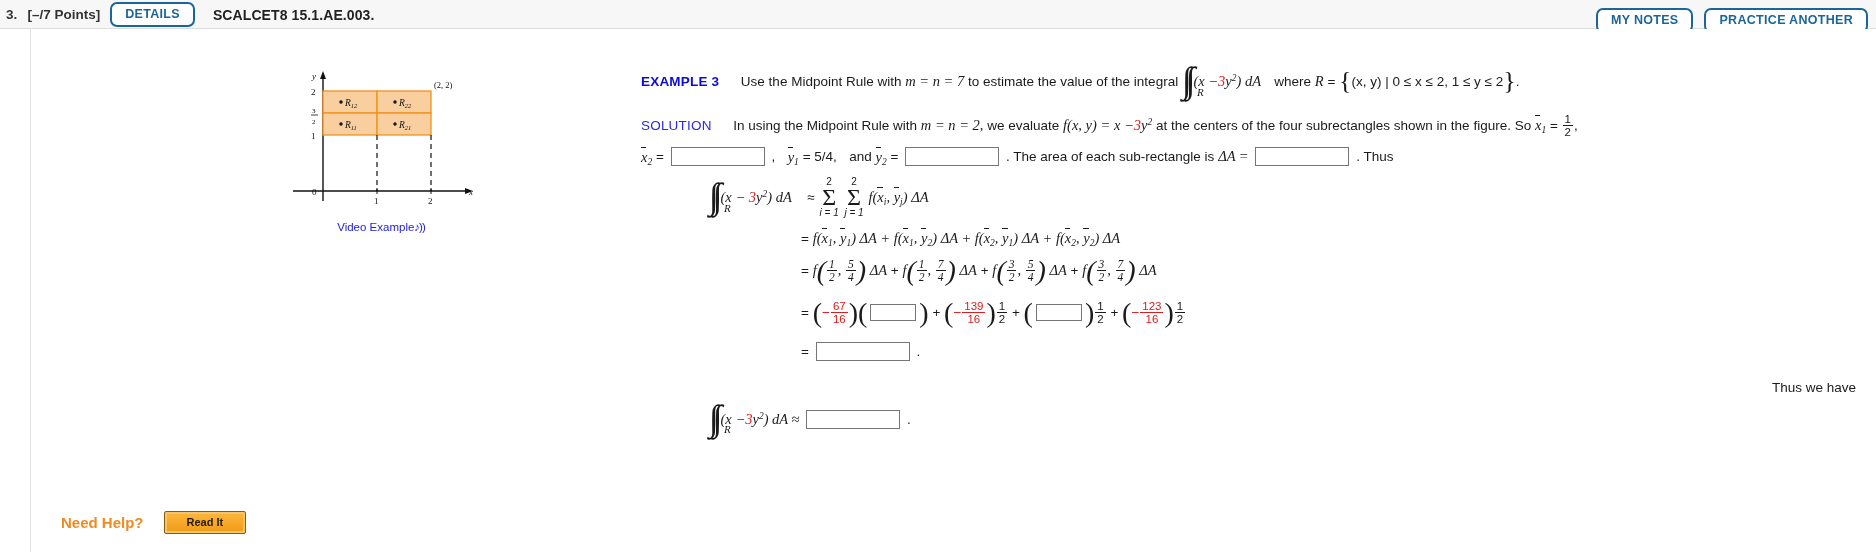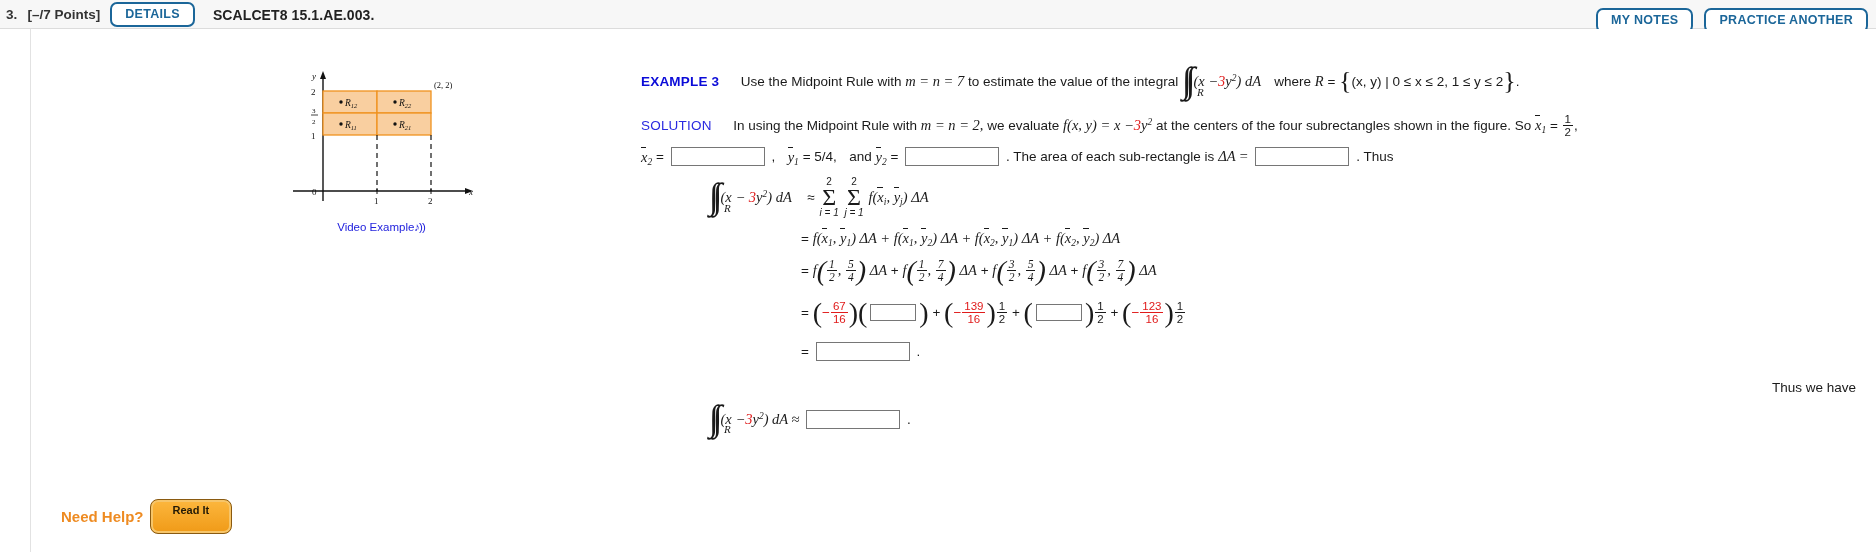--- a/index.html
+++ b/index.html
@@ -205,36 +205,36 @@
   
   .eqn { margin-top: 11px; font-size: 13.5px; color: #1a1a1a; white-space: nowrap; }
   .eq-indent1 { padding-left: 68px; }
   .eq-indent2 { padding-left: 160px; }
 
   
   .needhelp {
     position: absolute;
     left: 30px;
     bottom: 18px;
-    display: flex; align-items: center; gap: 6px;
+    display: flex; align-items: center; gap: 20px;
   }
   .needhelp-label {
     color: #ee8b22;
     font-weight: bold;
     font-size: 15px;
   }
   .readit {
     border: 1px solid #8a5a10;
     background: linear-gradient(180deg,#ffc martin 0%, #f5a623 100%);
     background: linear-gradient(180deg,#fcb73e 0%, #f09a17 100%);
     color: #231a06;
     font-weight: bold;
     font-size: 11px;
-    padding: 4px 22px 17px 22px;
-    border-radius: 8px;
+    padding: 4px 22px 5px 22px;
+    border-radius: 2px;
     cursor: pointer;
     box-shadow: inset 0 0 0 2px #f6c56a;
     font-family: "Liberation Sans", sans-serif;
   }
 </style>
 </head>
 <body>
 
 <div class="topbar">
   <div class="topbar-left">

